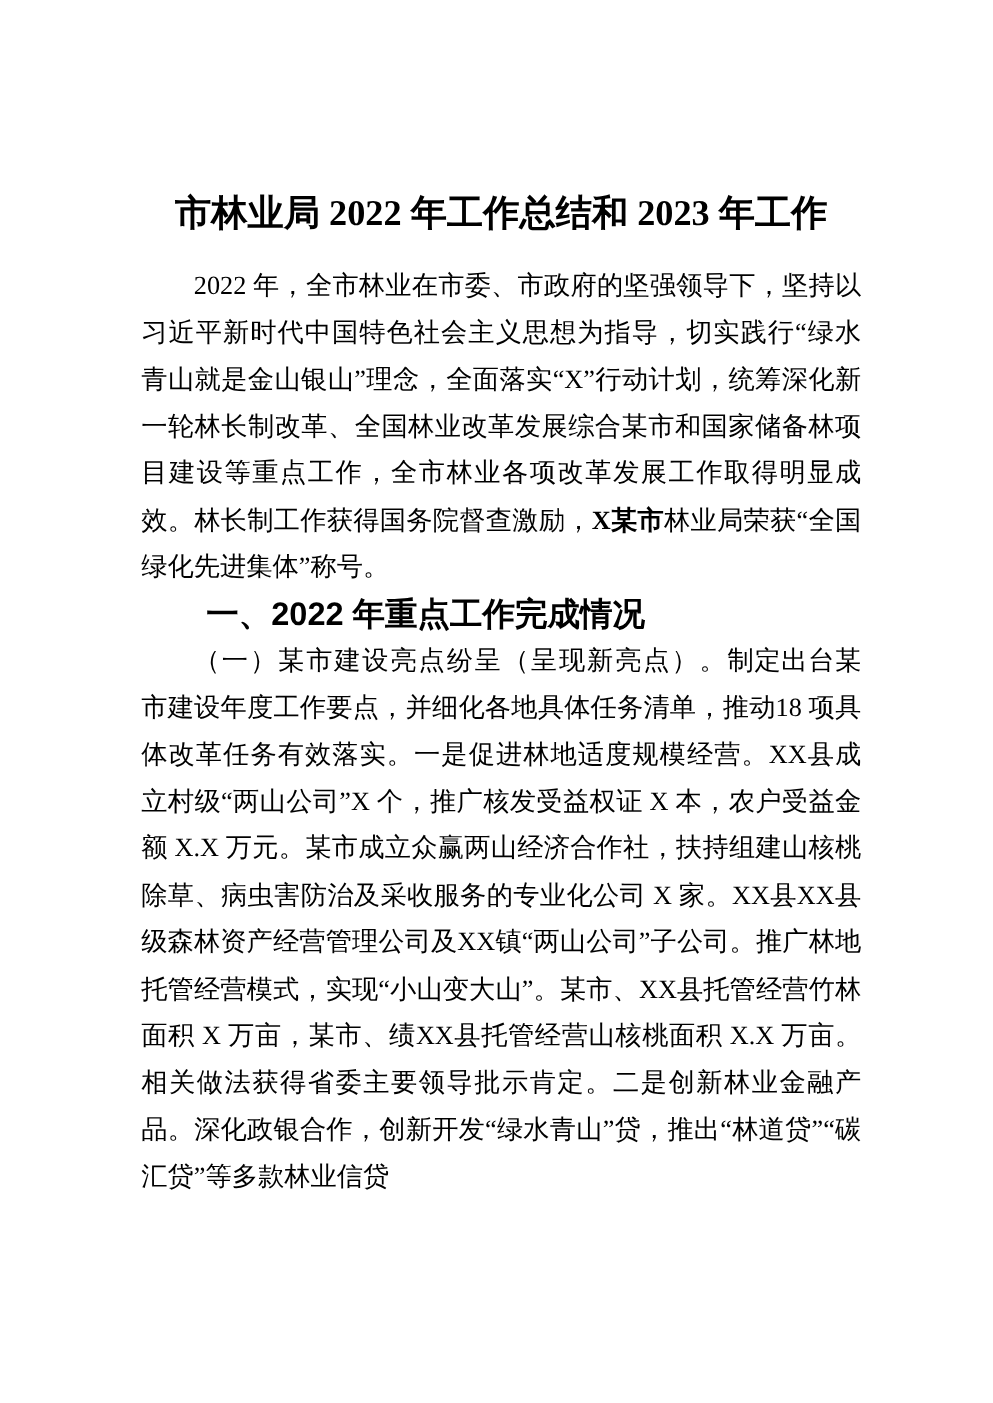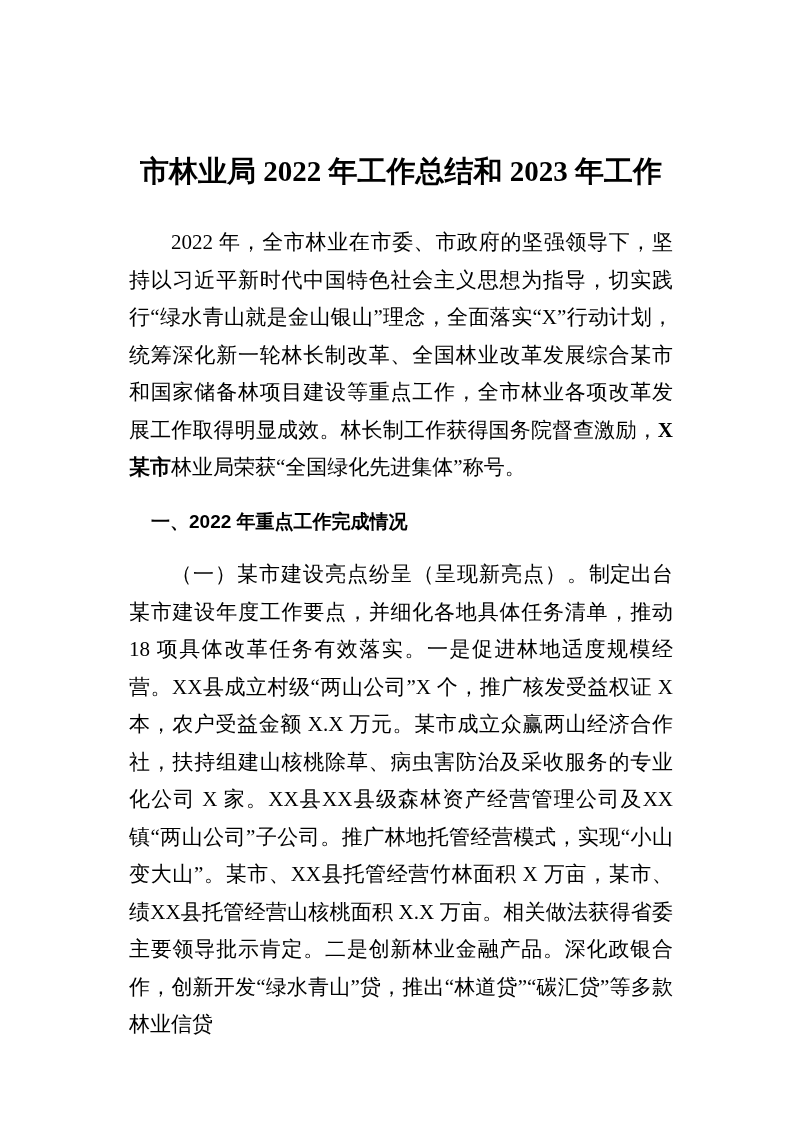--- a/index.html
+++ b/index.html
@@ -24,40 +24,40 @@
     font-size: 29px;
     font-weight: 700;
     text-align: center;
     line-height: 73px;
     font-family: "Liberation Serif", "DejaVu Serif", serif;
   }
   .doc-title .title-line {
     display: block;
   }
   .body-para {
-    margin: 16px;
+    margin: 0;
     font-size: 21px;
     line-height: 37.5px;
     text-align: justify;
     text-indent: 2em;
     font-family: "Liberation Serif", "DejaVu Serif", serif;
   }
   .section-heading {
     margin: 0;
-    font-size: 19px;
+    font-size: 26px;
     line-height: 37.5px;
     font-weight: 700;
     text-indent: 2em;
     font-family: "Liberation Sans", "DejaVu Sans", sans-serif;
   }
   .seg-bold {
     font-weight: 700;
   }
   .seg-kai {
-    font-family: Liberation Serif, serif;
+    font-family: Liberation Sans, sans-serif;
     letter-spacing: 1px;
   }
 </style>
 </head>
 <body>
 
 <div class="page">
 
   <h1 class="doc-title">
       <span class="title-line">市林业局 2022 年工作总结和 2023 年工作</span>

